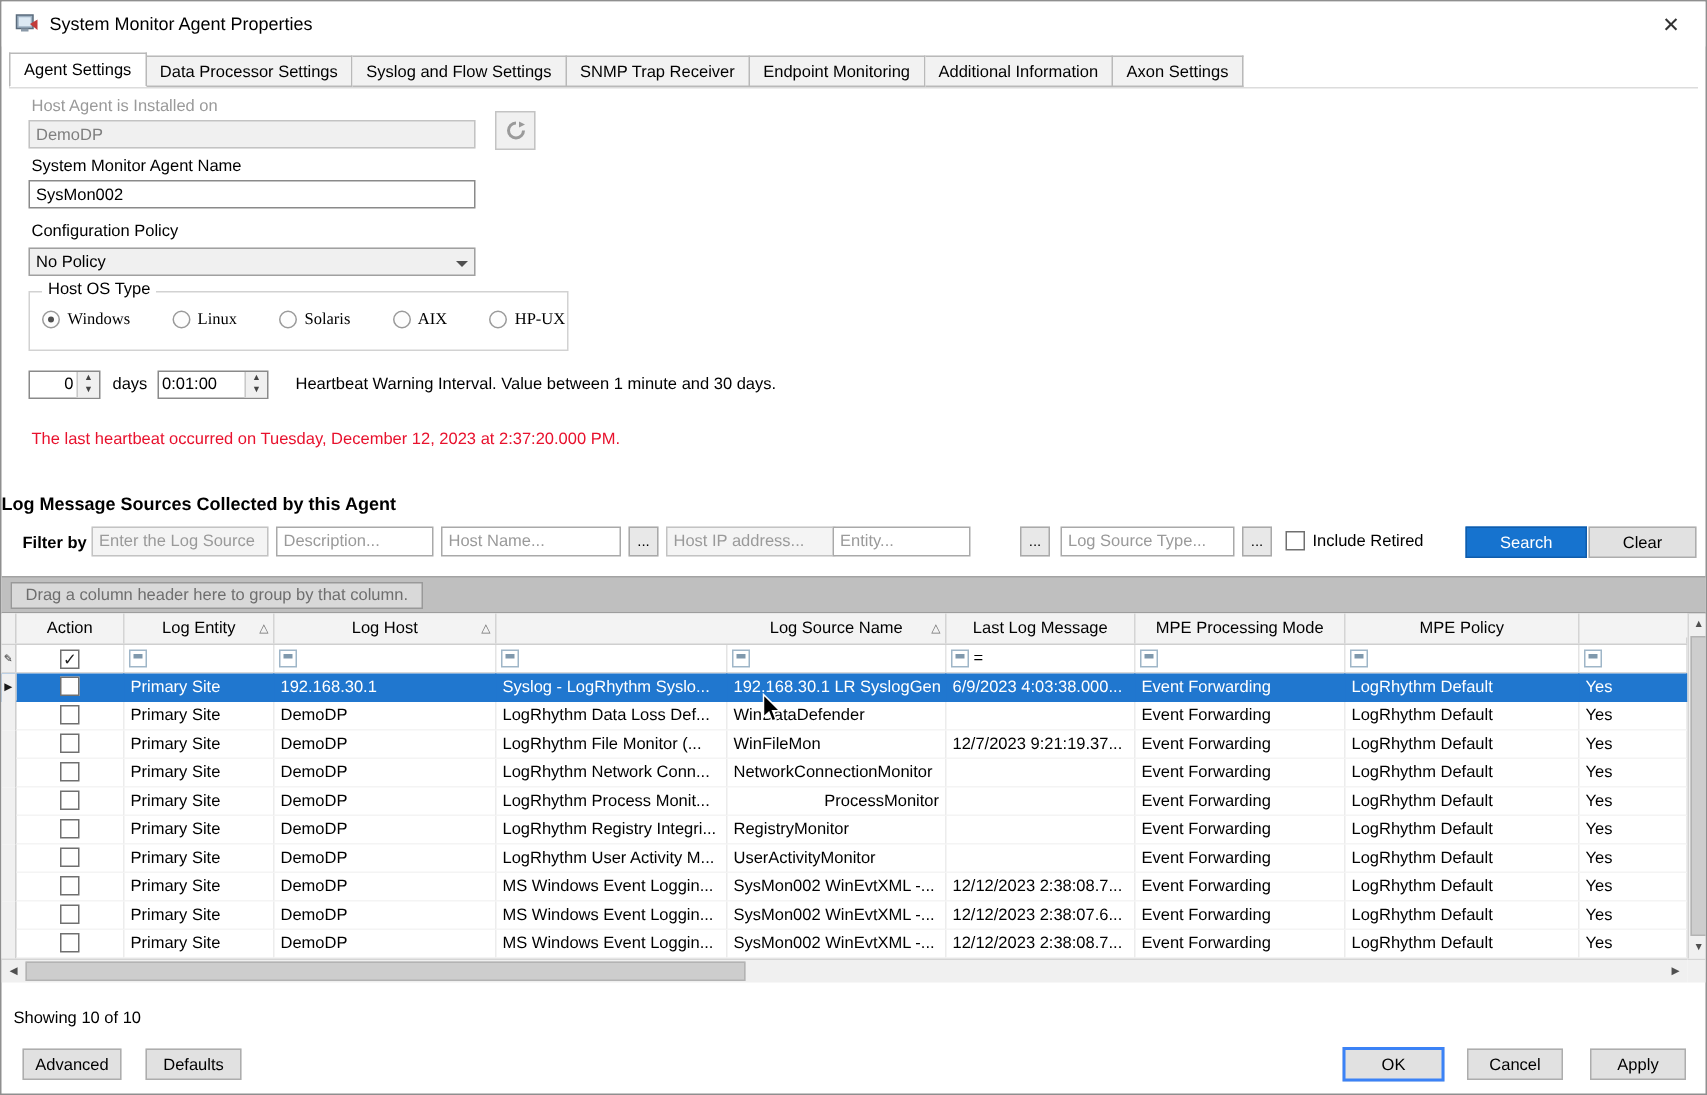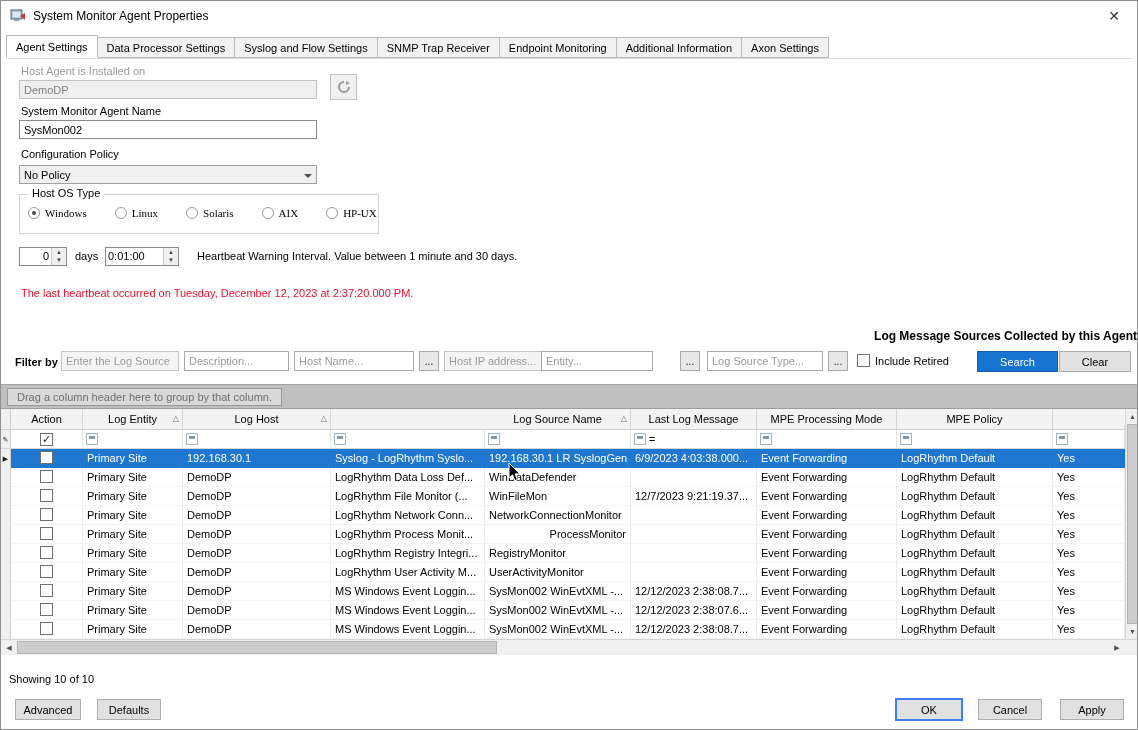--- a/index.html
+++ b/index.html
@@ -34,21 +34,21 @@
   .radio-item { display:flex; align-items:center; gap:5px; margin-right:28px; cursor:pointer; white-space:nowrap; }
   .radio { width:12px; height:12px; border:1px solid #9a9a9a; border-radius:50%; background:#fdfdfd; position:relative; flex:none; }
   .radio.on::after { content:""; position:absolute; left:3px; top:3px; width:4px; height:4px; border-radius:50%; background:#4f4f4f; }
   .spin { position:absolute; display:flex; border:1px solid #8a8a8a; height:19px; background:#fff; }
   .spin-val { flex:1; text-align:right; padding:2px 2px 0 2px; overflow:hidden; }
   .spin-btns { width:15px; display:flex; flex-direction:column; border-left:1px solid #c9c9c9; background:#f0f0f0; font-size:6px; line-height:8px; text-align:center; color:#444; cursor:pointer; }
   .hint { position:absolute; white-space:nowrap; }
   .notice { position:absolute; color:#e8112d; white-space:nowrap; }
 
   
-  .sectitle { position:absolute; left:0; right:0; text-align:right; font-weight:bold; font-size:12px; }
+  .sectitle { position:absolute; left:0; right:0; text-align:left; font-weight:bold; font-size:12px; }
   .filterlbl { position:absolute; font-weight:bold; }
   .fin { position:absolute; height:20px; border:1px solid #a9a9a9; background:#fff; padding:0 4px; font:11px "Liberation Sans",sans-serif; }
   .fin.dis { background:#f4f4f4; border-color:#c3c3c3; }
   .fin::placeholder { color:#9a9a9a; }
   .mini { position:absolute; width:20px; height:20px; background:#e8e8e8; border:1px solid #a9a9a9; font-size:10px; line-height:17px; text-align:center; cursor:pointer; }
   .chkrow { position:absolute; display:flex; align-items:center; gap:5px; cursor:pointer; }
   .chk { width:13px; height:13px; border:1px solid #707070; background:#fff; flex:none; }
   .btn { position:absolute; height:21px; background:#e1e1e1; border:1px solid #adadad; font:11px "Liberation Sans",sans-serif; text-align:center; cursor:pointer; padding:0; }
   .btn.primary { background:#1673cf; border-color:#0f5cab; color:#fff; }
   .btn.default { border:2px solid #3b82f6; }
@@ -176,21 +176,21 @@
   <span class="notice" style="left:20px; top:286px;">The last heartbeat occurred on Tuesday, December 12, 2023 at 2:37:20.000 PM.</span>
 
   <div class="sectitle" style="top:328px;">Log Message Sources Collected by this Agent</div>
 
   <span class="filterlbl" style="left:14px; top:355px;">Filter by</span>
   <input class="fin dis" style="left: 60px; top: 350px; width: 118px;" placeholder="Enter the Log Source">
   <input class="fin" style="left: 183px; top: 350px; width: 105px;" placeholder="Description...">
   <input class="fin" style="left: 293px; top: 350px; width: 120px;" placeholder="Host Name...">
   <button class="mini" style="left:418px; top:350px;">...</button>
   <input class="fin dis" style="left: 443px; top: 350px; width: 113px;" placeholder="Host IP address...">
-  <input class="fin" style="left: 540px; top: 350px; width: 112px;" placeholder="Entity...">
+  <input class="fin" style="left: 554px; top: 350px; width: 92px;" placeholder="Entity...">
   <button class="mini" style="left:679px; top:350px;">...</button>
   <input class="fin" style="left: 706px; top: 350px; width: 116px;" placeholder="Log Source Type...">
   <button class="mini" style="left:827px; top:350px;">...</button>
   <span class="chkrow" style="left:856px; top:353px;">
     <span class="chk"></span>
     <span>Include Retired</span>
   </span>
   <button class="btn primary" style="left:976px; top:350px; width:81px;">Search</button>
   <button class="btn" style="left:1058px; top:350px; width:72px;">Clear</button>
 

